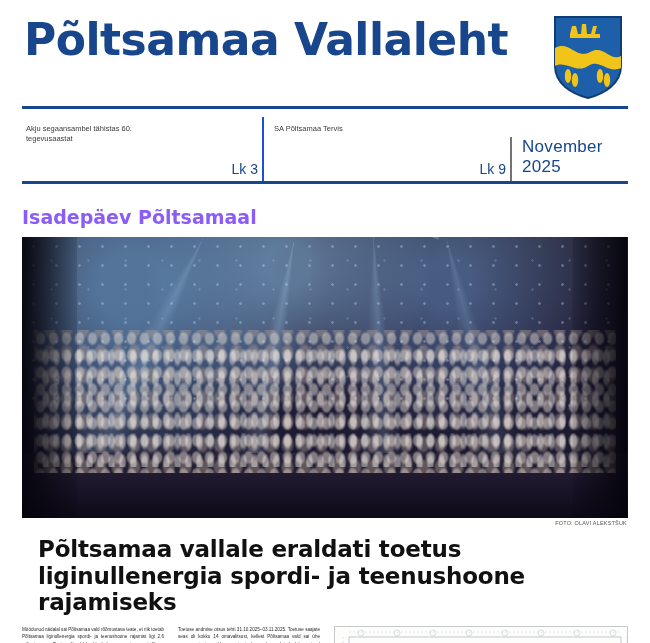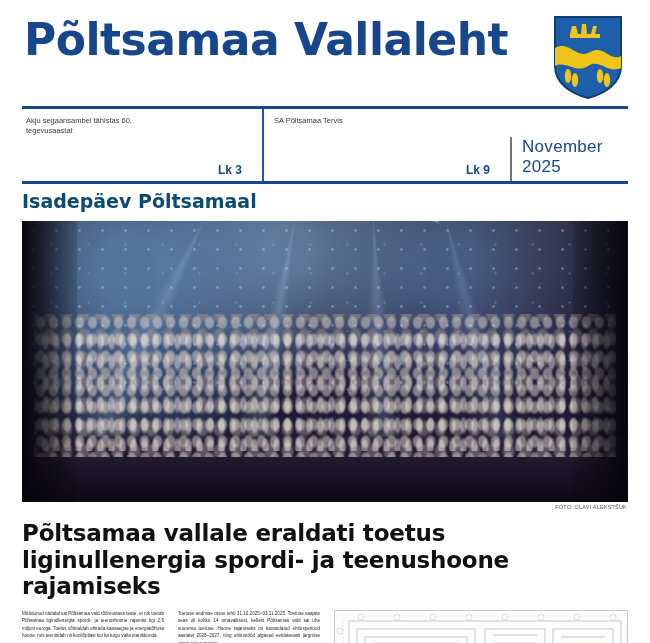--- a/index.html
+++ b/index.html
@@ -59,34 +59,35 @@
   .teasers {
     display: flex;
     align-items: stretch;
     border-bottom: 3px solid #17468c;
   }
   .teaser {
     flex: 1 1 0;
     padding: 7px 10px 20px 4px;
     position: relative;
     min-height: 42px;
+    margin-top: 8px;
   }
   .teaser + .teaser { border-left: 2px solid #1d4ed8; padding-left: 10px; }
   .teaser-text {
     font-size: 7.5px;
     line-height: 1.35;
     color: #3b3b3b;
     max-width: 140px;
   }
   .teaser-page {
     position: absolute;
-    right: 20px;
+    right: 4px;
     bottom: 4px;
-    font-size: 12px;
-    font-weight: bold;
+    font-size: 14px;
+    font-weight: normal;
     color: #17468c;
   }
   .teaser-date {
     flex: 0 0 118px;
     display: flex;
     align-items: flex-end;
     justify-content: flex-end;
     padding: 0 2px 4px 10px;
     border-left: 2px solid #737373;
     font-size: 17px;
@@ -94,22 +95,22 @@
     font-weight: normal;
     letter-spacing: 0.3px;
     margin-top: 28px;
   }
 
   
   .section-title {
     font-family: "DejaVu Sans", sans-serif;
     font-weight: bold;
     font-size: 19px;
-    color: #0c4a6e;
-    margin: 6px 0 9px 0;
+    color: #8b5cf6;
+    margin: 22px 0 9px 0;
   }
 
   
   .photo-wrap { position: relative; }
   .photo {
     width: 100%;
     height: 281px;
     position: relative;
     overflow: hidden;
     background: #1a1633;
@@ -174,21 +175,21 @@
     padding: 2px 1px 0 0;
   }
 
   
   .main-headline {
     font-family: "DejaVu Sans", sans-serif;
     font-weight: bold;
     font-size: 23px;
     line-height: 1.16;
     color: #111;
-    margin: 10px 0 10px 0;
+    margin: 10px 0 10px 16px;
     letter-spacing: -0.2px;
   }
 
   
   .columns {
     display: flex;
     gap: 14px;
     align-items: flex-start;
   }
   .col {

